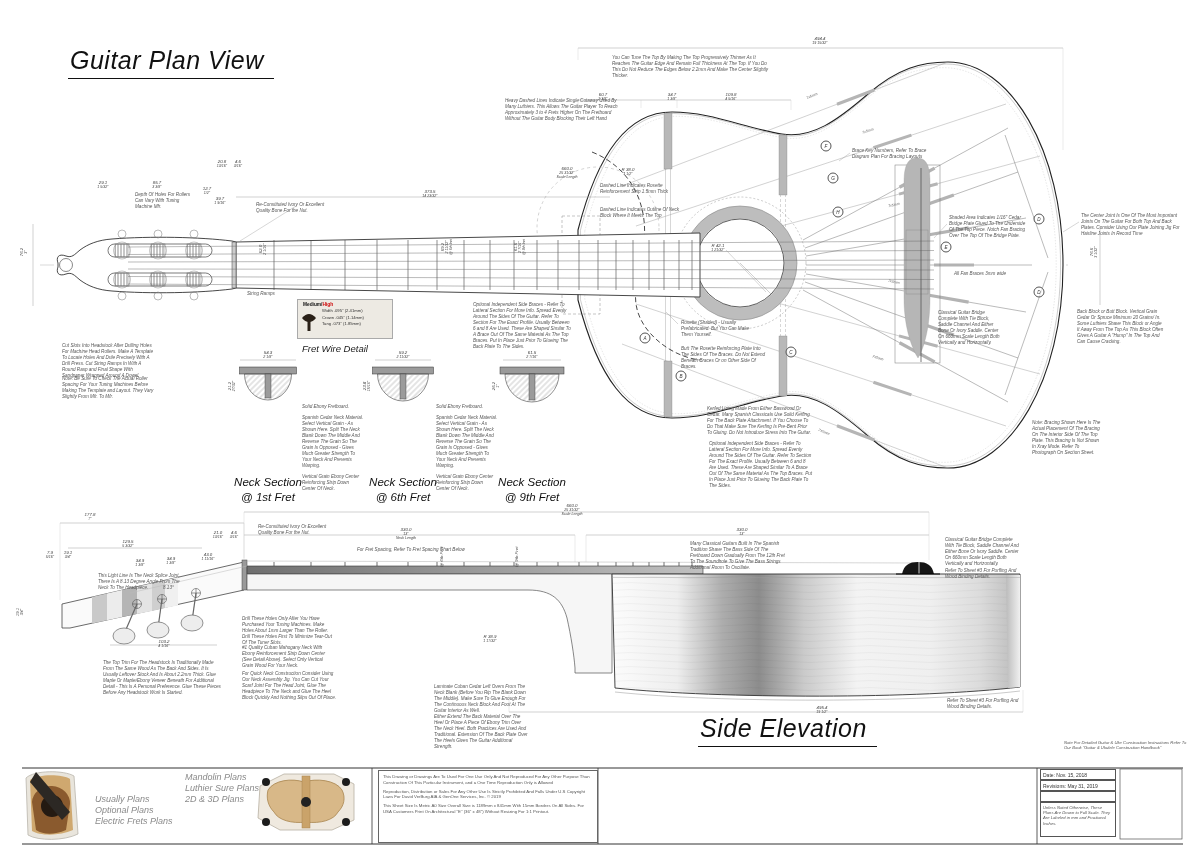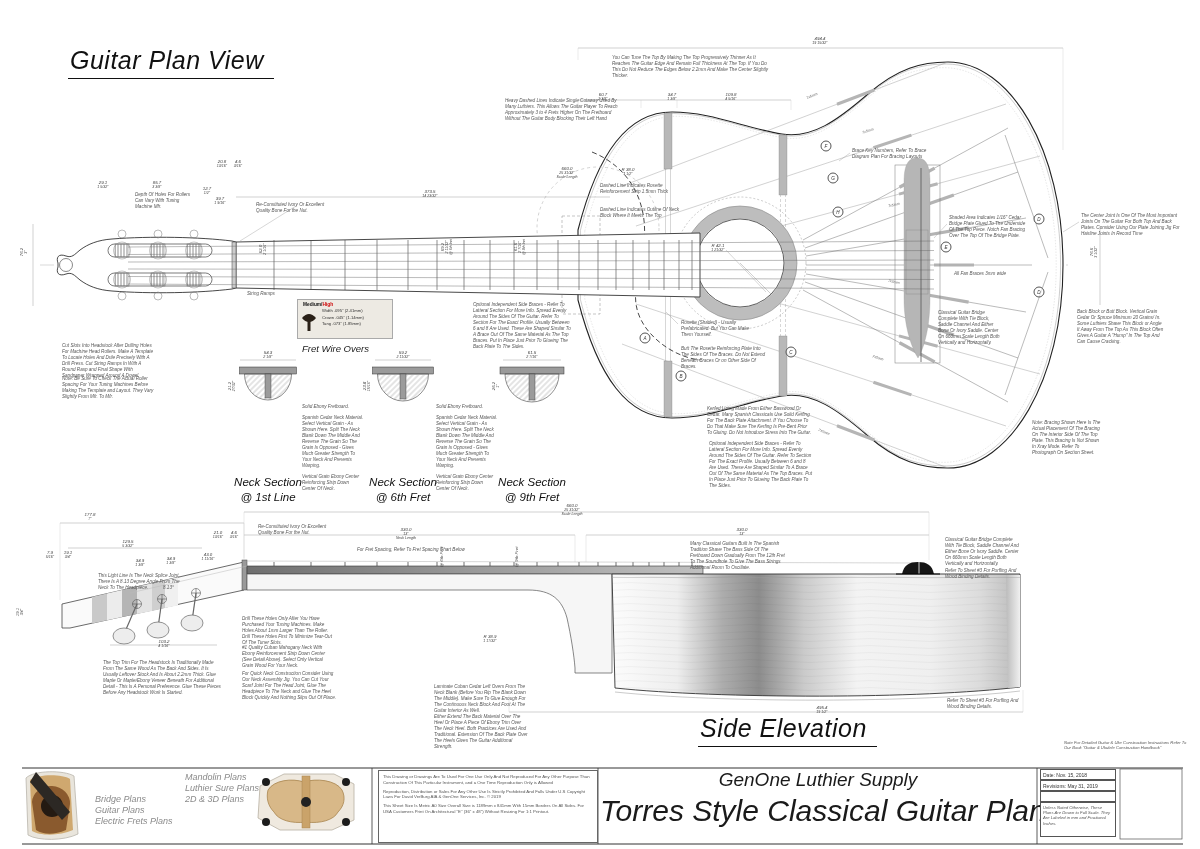--- a/index.html
+++ b/index.html
@@ -317,54 +317,50 @@
   <div class="fwbox">
     <div class="fwtitle"><span>Medium/</span><span class="red">High</span></div>
     <div class="fwrow">Width .095" (2.41mm)</div>
     <div class="fwrow">Crown .045" (1.14mm)</div>
     <div class="fwrow">Tang  .073" (1.85mm)</div>
   </div>
   <svg class="fwglyph" width="16" height="20">
     <path d="M1,6 Q8,-2 15,6 Q12,10 8,10 Q4,10 1,6 Z" fill="#2a2118"></path>
     <rect x="6.5" y="9" width="3" height="10" fill="#2a2118"></rect>
   </svg>
-  <div class="fwcap">Fret Wire Overs</div>
+  <div class="fwcap">Fret Wire Detail</div>
 
   <div class="sec-title" style="left:268px;top:475px">
     <div>Neck Section</div>
-        <div>@ 1st Line</div>
+        <div>@ 1st Fret</div>
   </div>
   <div class="sec-title" style="left:403px;top:475px">
     <div>Neck Section</div>
         <div>@ 6th Fret</div>
   </div>
   <div class="sec-title" style="left:532px;top:475px">
     <div>Neck Section</div>
         <div>@ 9th Fret</div>
   </div>
 
   <div class="plancol" style="left:95px;top:794px" id="plancol1">
-        <div>Bridge Plans</div>
-        <div>Guitar Plans</div>
+        <div>Usually Plans</div>
+        <div>Optional Plans</div>
         <div>Electric Frets Plans</div>
       </div>
   <div class="plancol" style="left:185px;top:772px" id="plancol2">
         <div>Mandolin Plans</div>
         <div>Luthier Sure Plans</div>
         <div>2D &amp; 3D Plans</div>
       </div>
   <div class="legalbox" id="legalbox">
         <div class="legal">This Drawing or Drawings Are To Used For One Use Only And Not Reproduced For Any Other Purpose Than Construction Of This Particular Instrument, and a One Time Reproduction Only is Allowed</div>
         <div class="legal">Reproduction, Distribution or Sales For Any Other Use Is Strictly Prohibited And Falls Under U.S Copyright Laws For David VerBurg AIA &amp; GenOne Services, Inc.  © 2019</div>
         <div class="legal">This Sheet Size Is Metric A0 Size Overall Size is 1189mm x 841mm With 15mm Borders On All Sides. For USA Customers Print On Architectural "E" (36" x 48") Without Resizing For 1:1 Printout.</div>
       </div>
-  <div class="maintitle">
-    <div class="t1">GenOne Luthier Supply</div>
-    <div class="t2">Torres Style Classical Guitar Plan</div>
-  </div>
   <div class="rightcells">
     <div class="rcell">Date: Nov. 15, 2018</div>
     <div class="rcell">Revisions: May 31, 2019</div>
     <div class="rcell">&nbsp;</div>
     <div class="rcell rnote">Unless Noted Otherwise, These Plans Are Drawn to Full Scale. They Are Labeled in mm and Fractional Inches.</div>
   </div>
   <div class="handbook">Note For Detailed Guitar &amp; Uke Construction Instructions Refer To Our Book "Guitar &amp; Ukulele Construction Handbook"</div>
 <div class="note" style="left: 505px; top: 98px; width: 118px;">Heavy Dashed Lines Indicate Single Cutaway Used By Many Luthiers. This Allows The Guitar Player To Reach Approximately 3 to 4 Frets Higher On The Fretboard Without The Guitar Body Blocking Their Left Hand</div>
       <div class="note" style="left: 612px; top: 55px; width: 160px;">You Can Tune The Top By Making The Top Progressively Thinner As It Reaches The Guitar Edge And Remain Full Thickness At The Top. If You Do This Do Not Reduce The Edges Below 2.2mm And Make The Center Slightly Thicker.</div>
       <div class="note" style="left: 852px; top: 148px; width: 85px;">Brace Key Numbers, Refer To Brace Diagram Plan For Bracing Layouts</div>

